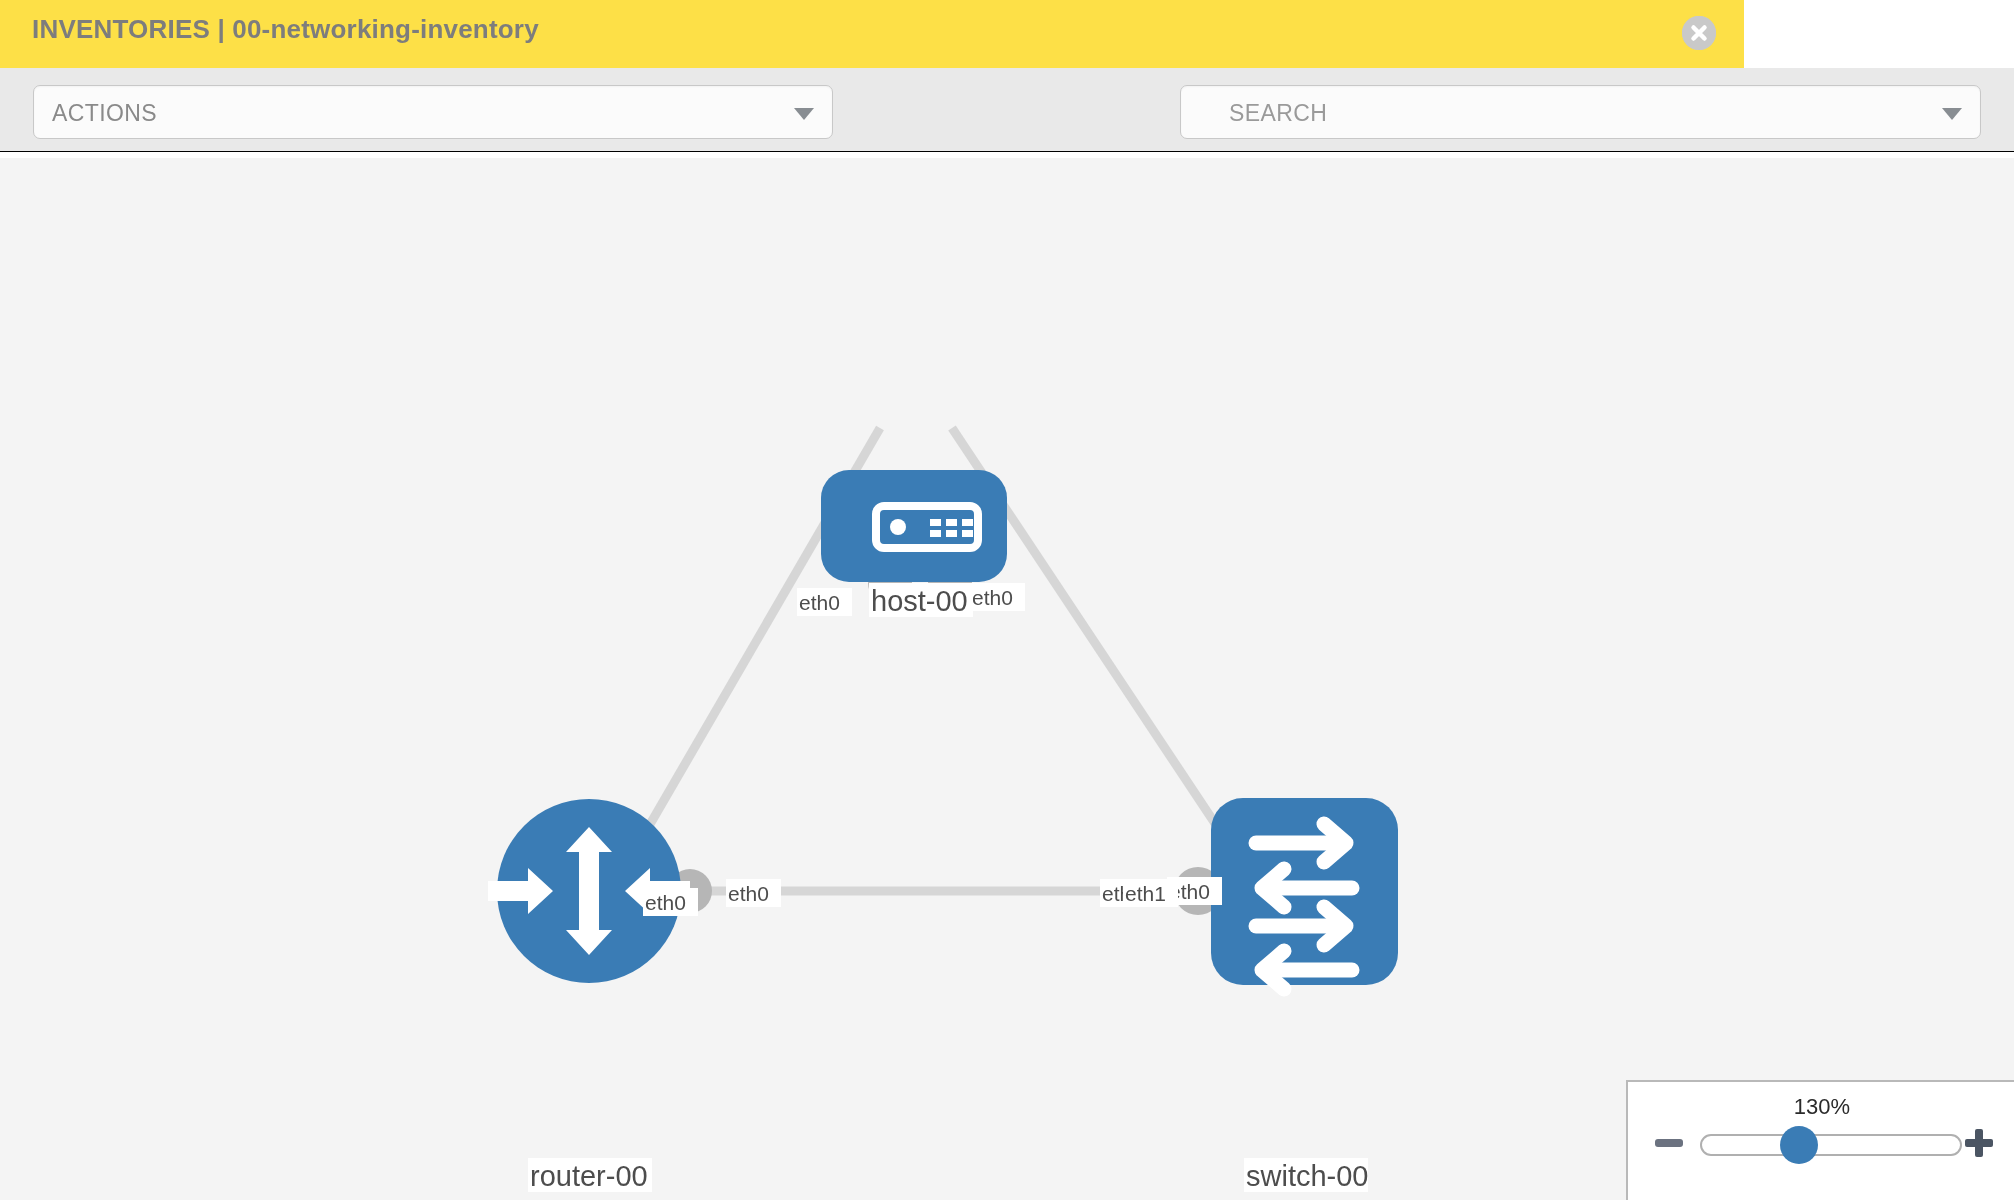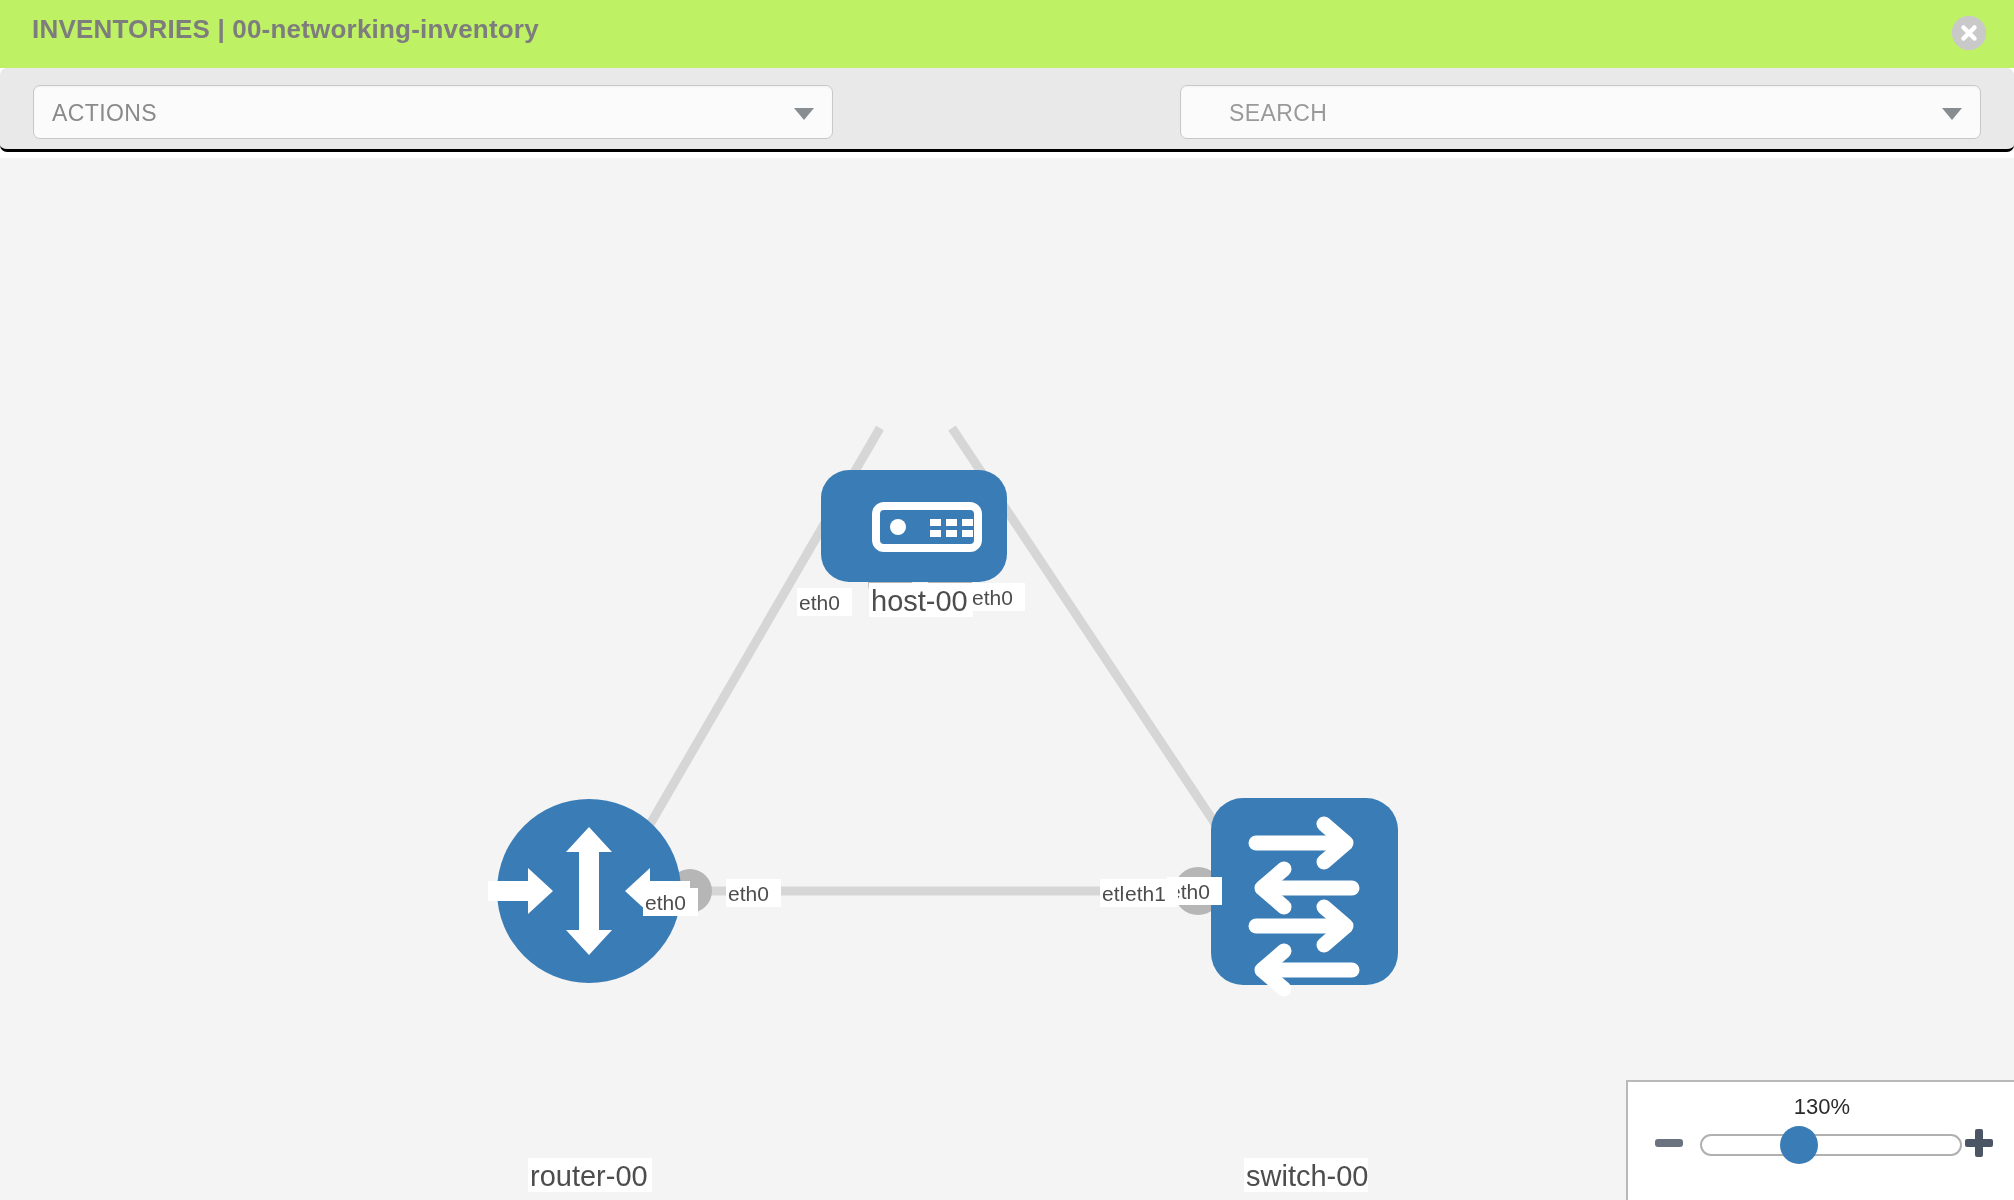--- a/index.html
+++ b/index.html
@@ -13,22 +13,22 @@
 
   #app {
     position: relative;
     width: 2014px; height: 1200px;
     background: #ffffff;
   }
 
   
   .header {
     position: absolute; left: 0; top: 0;
-    width: 2014px; height: 68px;
-    background: #bef264;
+    width: 1744px; height: 68px;
+    background: #fde047;
   }
   .header-title {
     position: absolute; left: 32px; top: 14px;
     font-size: 26px;
     font-weight: bold;
     color: #7d7d7d;
     letter-spacing: 0.2px;
     white-space: nowrap;
   }
   .close-btn {
@@ -38,22 +38,21 @@
     background: #c9c9c9;
     cursor: pointer;
   }
   .close-btn svg { display: block; }
 
   
   .toolbar {
     position: absolute; left: 0; top: 68px;
     width: 2014px; height: 84px;
     background: #e9e9e9;
-    border-bottom: 3px solid #000000;
-    border-radius: 7px;
+    border-bottom: 1px solid #000000;
   }
   .actions-select {
     position: absolute; left: 33px; top: 17px;
     width: 800px; height: 54px;
     background: #fbfbfb;
     border: 1px solid #c8c8c8;
     border-radius: 7px;
     box-shadow: inset 0 1px 2px rgba(0,0,0,0.04);
     cursor: pointer;
   }

